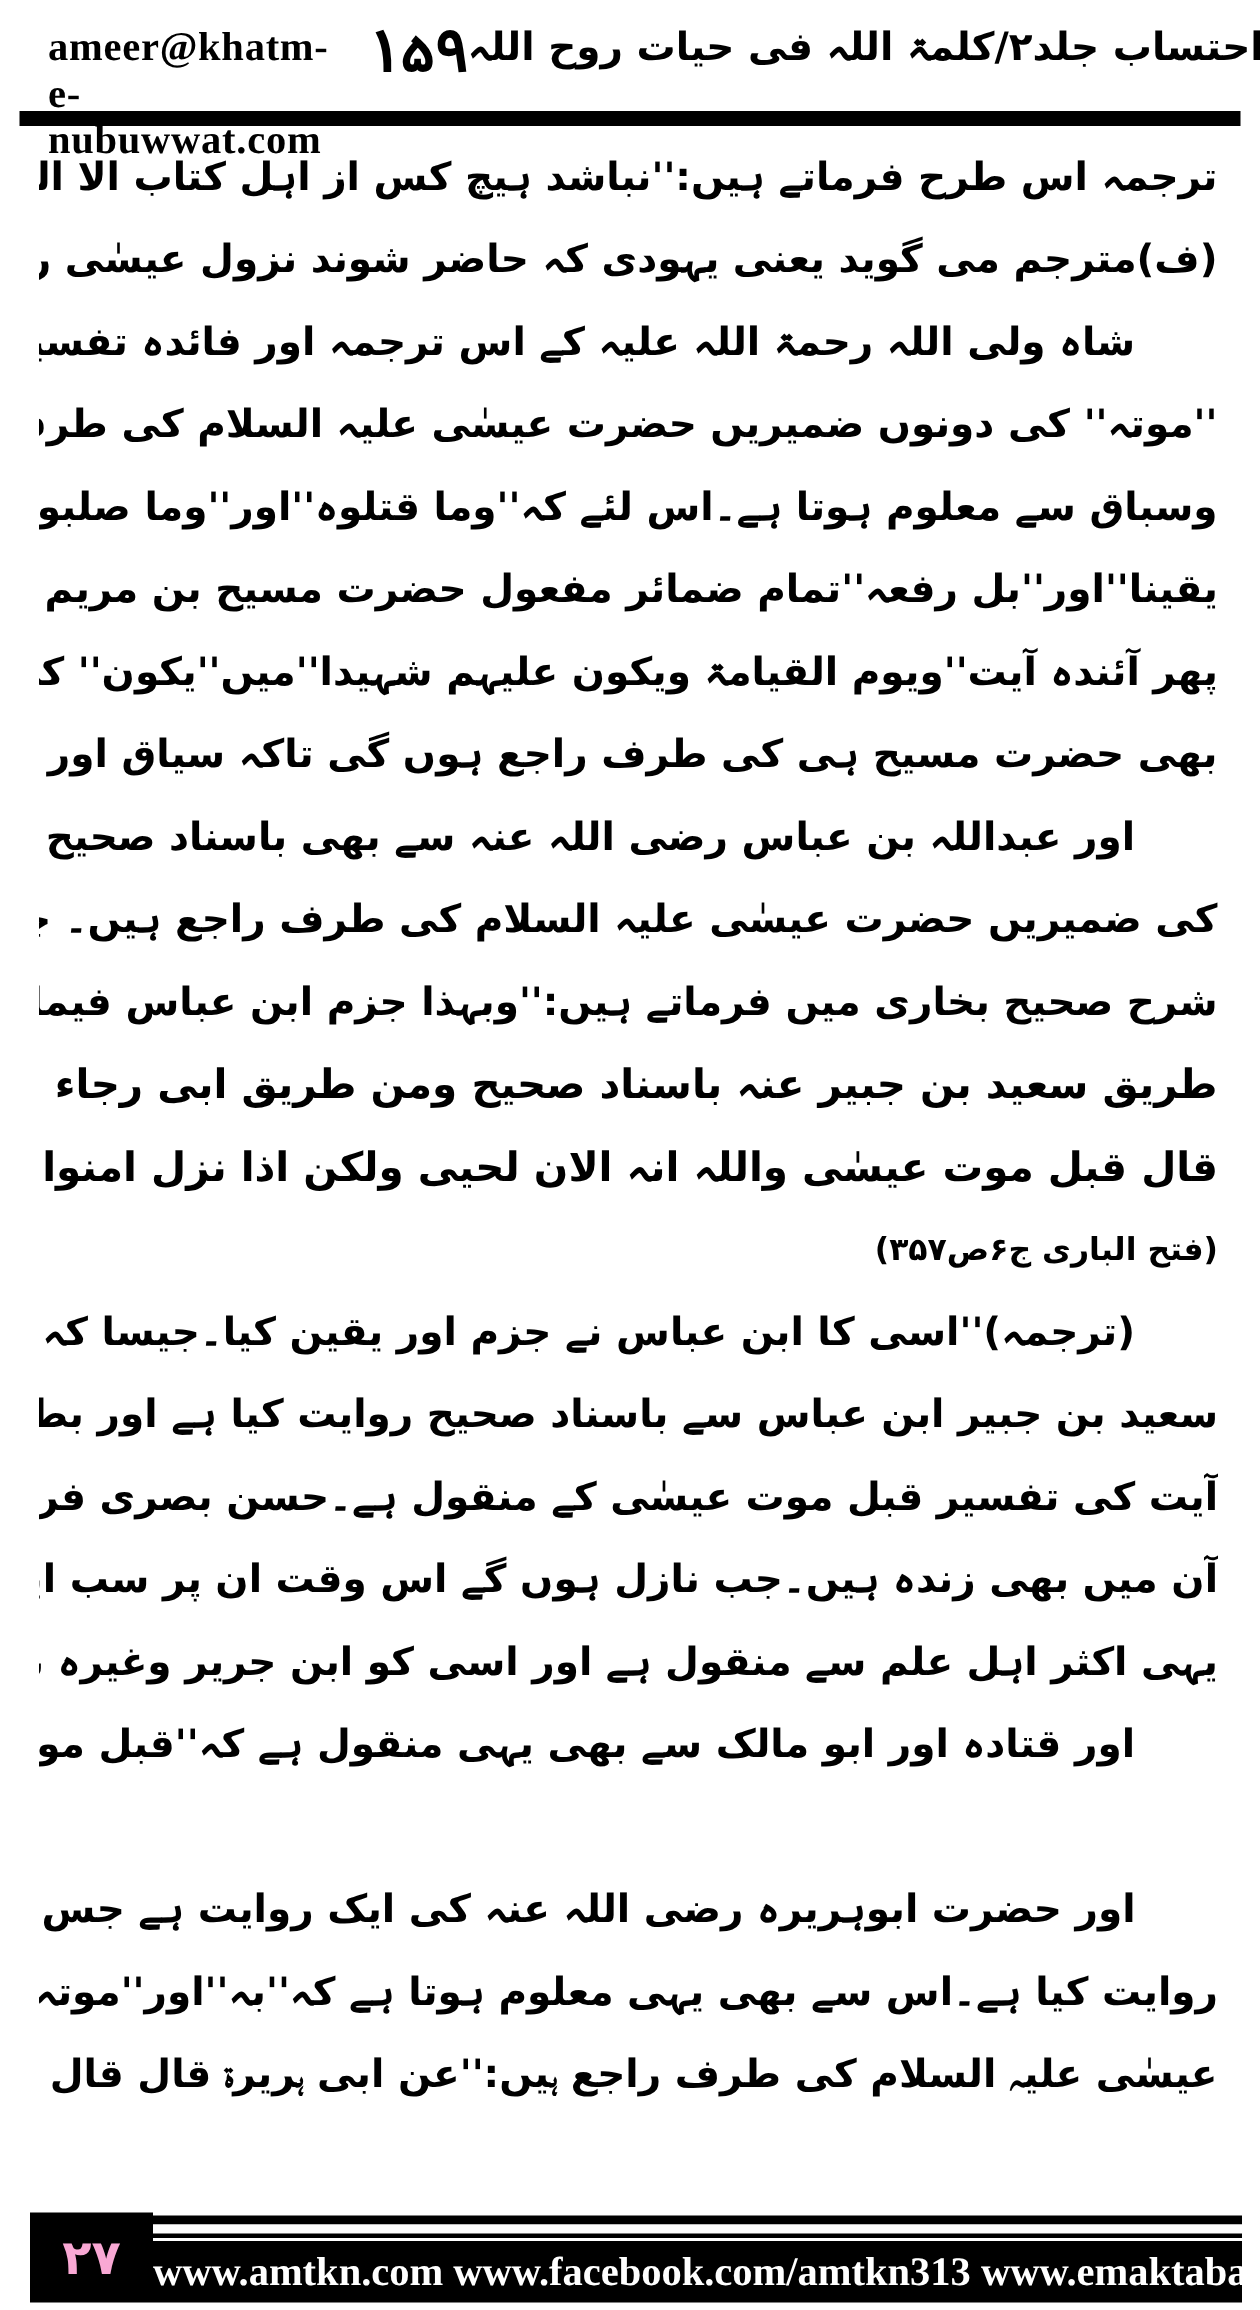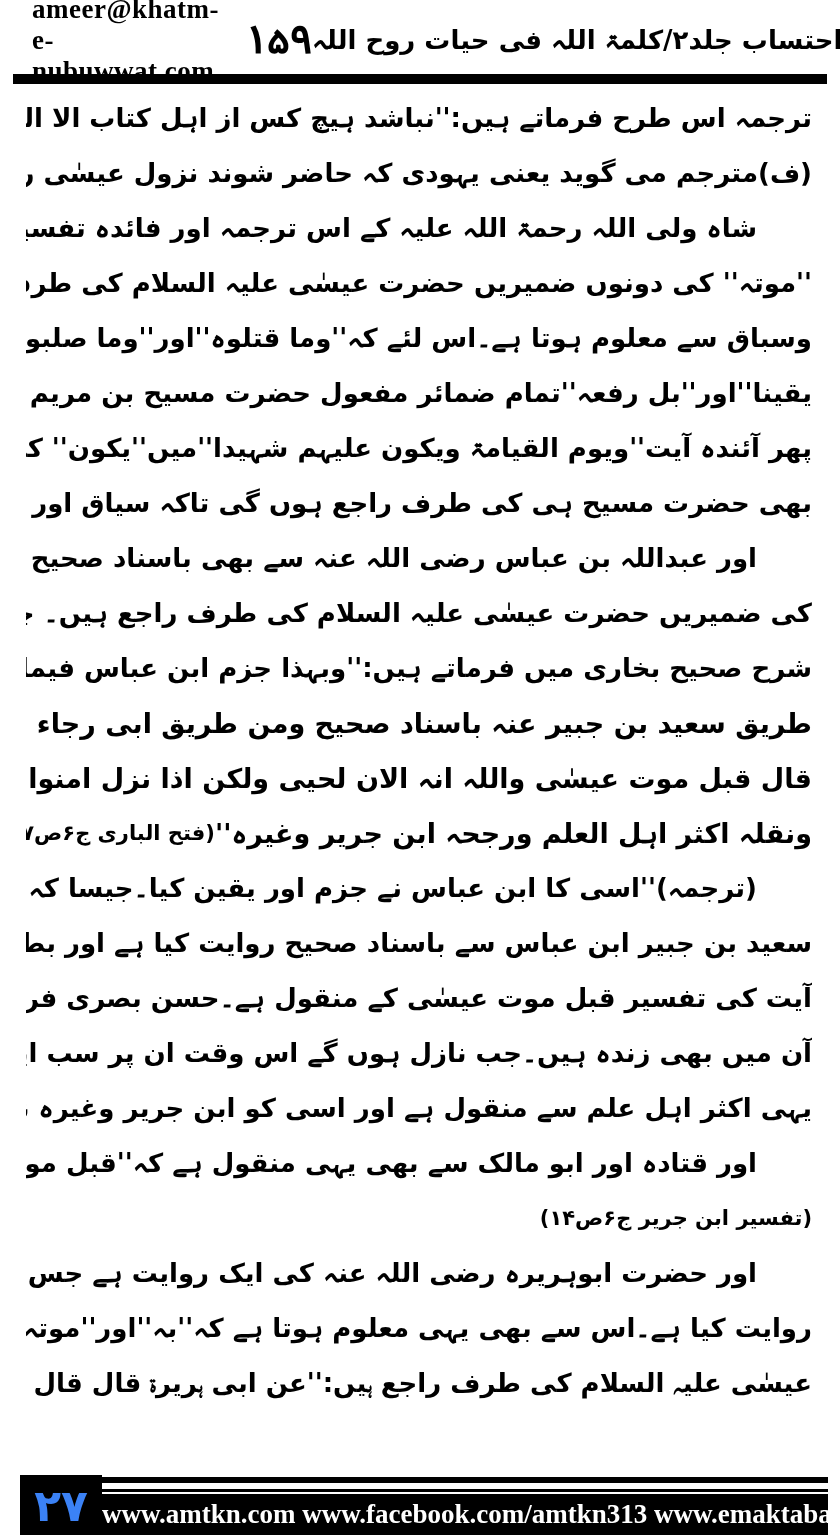--- a/index.html
+++ b/index.html
@@ -1,36 +1,36 @@
 <!DOCTYPE html>
 <html lang="ur"><head>
 <meta charset="utf-8">
 <style>
   html,body{margin:0;padding:0;background:#fff;}
   .page{position:relative;width:840px;height:1540px;background:#fff;overflow:hidden;
         font-family:"DejaVu Sans",sans-serif;color:#000;}
   
-  .header{display:flex;align-items:center;padding:16px 24px 0 32px;direction:ltr;height:48px;}
+  .header{display:flex;padding:16px 24px 0 32px;direction:ltr;height:48px;}
   .email{font-family:"Liberation Serif",serif;font-weight:bold;font-size:27px;letter-spacing:0.5px;}
   .hdr-num{font-family:Liberation Sans, sans-serif;font-weight:bold;font-size:38px;margin-left:26px;line-height:1;}
   .hdr-spacer{flex:1;}
   .book-title{direction:rtl;font-weight:bold;font-size:26px;white-space:nowrap;}
   .header-rule{height:10px;background:#000;margin:10px 13px 0 13px;}
   
   .body-text{direction:rtl;margin:7px 28px 0 26px;font-weight:bold;font-size:26px;}
   .line{height:55px;line-height:55px;white-space:nowrap;overflow:hidden;text-align:right;}
   .line.center{text-align:center;}
   .line.indent{padding-right:55px;}
   .line.split{display:flex;justify-content:space-between;align-items:center;}
   .line .ref{font-size:21px;font-weight:bold;}
   .line.naskh{font-size:27px;letter-spacing:1px;}
   
   .footer{position:absolute;left:0;right:0;bottom:3px;height:62px;}
-  .pgbox{position:absolute;left:20px;top:0;width:82px;height:60px;background:#000;color:#3b82f6;
-         display:flex;align-items:center;justify-content:center;font-size:44px;font-weight:bold;}
+  .pgbox{position:absolute;left:20px;top:0;width:82px;height:60px;background:#000;color:#f9a8d4;
+         display:flex;align-items:center;justify-content:center;font-size:32px;font-weight:bold;}
   .footer-right{position:absolute;left:102px;right:12px;top:2px;}
   .f-rule{height:6px;background:#000;}
   .f-gap{height:6px;background:#fff;}
   .f-bar{height:46px;background:#000;}
   .f-bar-line{height:2px;background:#fff;margin:0 0 2px 0;position:relative;top:3px;}
   .f-links{color:#fff;font-family:"Liberation Serif",serif;font-weight:bold;font-size:27px;
            text-align:center;line-height:42px;white-space:nowrap;}
 </style>
 </head>
 <body>
@@ -54,31 +54,29 @@
     <div class="line">وسباق سے معلوم ہوتا ہے۔اس لئے کہ''وما قتلوہ''اور''وما صلبوہ''اور''ماقتلوہ</div>
     <div class="line">یقینا''اور''بل رفعہ''تمام ضمائر مفعول حضرت مسیح بن مریم علیہ السلام ہی کی طرف راجع ہیں اور</div>
     <div class="line">پھر آئندہ آیت''ویوم القیامۃ ویکون علیہم شہیدا''میں''یکون'' کی ضمیریں</div>
     <div class="line">بھی حضرت مسیح ہی کی طرف راجع ہوں گی تاکہ سیاق اور سباق کے خلاف نہ ہو۔</div>
     <div class="line indent">اور عبداللہ بن عباس رضی اللہ عنہ سے بھی باسناد صحیح یہی منقول ہے کہ''بہ''اور''موتہ''</div>
     <div class="line">کی ضمیریں حضرت عیسٰی علیہ السلام کی طرف راجع ہیں۔ چنانچہ حافظ عسقلانی رحمۃ اللہ علیہ فتح الباری</div>
     <div class="line">شرح صحیح بخاری میں فرماتے ہیں:''وبہذا جزم ابن عباس فیما رواہ ابن جریر من</div>
     <div class="line naskh">طریق سعید بن جبیر عنہ باسناد صحیح ومن طریق ابی رجاء عن الحسن</div>
     <div class="line naskh">قال قبل موت عیسٰی واللہ انہ الان لحیی ولکن اذا نزل امنوا بہ اجمعون</div>
     <div class="line naskh split">
-      <span>ونقلہ اکثر اہل العلم ورجحہ ابن جریر وغیرہ''</span>
       <span class="ref">(فتح الباری ج۶ص۳۵۷)</span>
     </div>
     <div class="line indent">(ترجمہ)''اسی کا ابن عباس نے جزم اور یقین کیا۔جیسا کہ ابن جریر نے بروایت</div>
     <div class="line">سعید بن جبیر ابن عباس سے باسناد صحیح روایت کیا ہے اور بطریق ابی رجاء حسن بصری سے اس</div>
     <div class="line">آیت کی تفسیر قبل موت عیسٰی کے منقول ہے۔حسن بصری فرماتے ہیں، واللہ حضرت عیسٰی اس</div>
     <div class="line">آن میں بھی زندہ ہیں۔جب نازل ہوں گے اس وقت ان پر سب ایمان لے آئیں گے اور</div>
     <div class="line">یہی اکثر اہل علم سے منقول ہے اور اسی کو ابن جریر وغیرہ نے راجح قرار دیا ہے۔''</div>
     <div class="line indent">اور قتادہ اور ابو مالک سے بھی یہی منقول ہے کہ''قبل موتہ'' کی ضمیر حضرت عیسٰی</div>
     <div class="line split">
-      <span class="ref">(تفسیر ابن جریر ج۶ص۱۴)</span>
     </div>
     <div class="line indent">اور حضرت ابوہریرہ رضی اللہ عنہ کی ایک روایت ہے جس کو امام بخاری اور امام مسلم نے</div>
     <div class="line">روایت کیا ہے۔اس سے بھی یہی معلوم ہوتا ہے کہ''بہ''اور''موتہ'' کی ضمیریں حضرت</div>
     <div class="line">عیسٰی علیہ السلام کی طرف راجع ہیں:''عن ابی ہریرۃ قال قال رسول اللہ ﷺ والذی</div>
   </div>
 
   <div class="footer">
     <div class="pgbox">
       <span>۲۷</span>
     </div>

